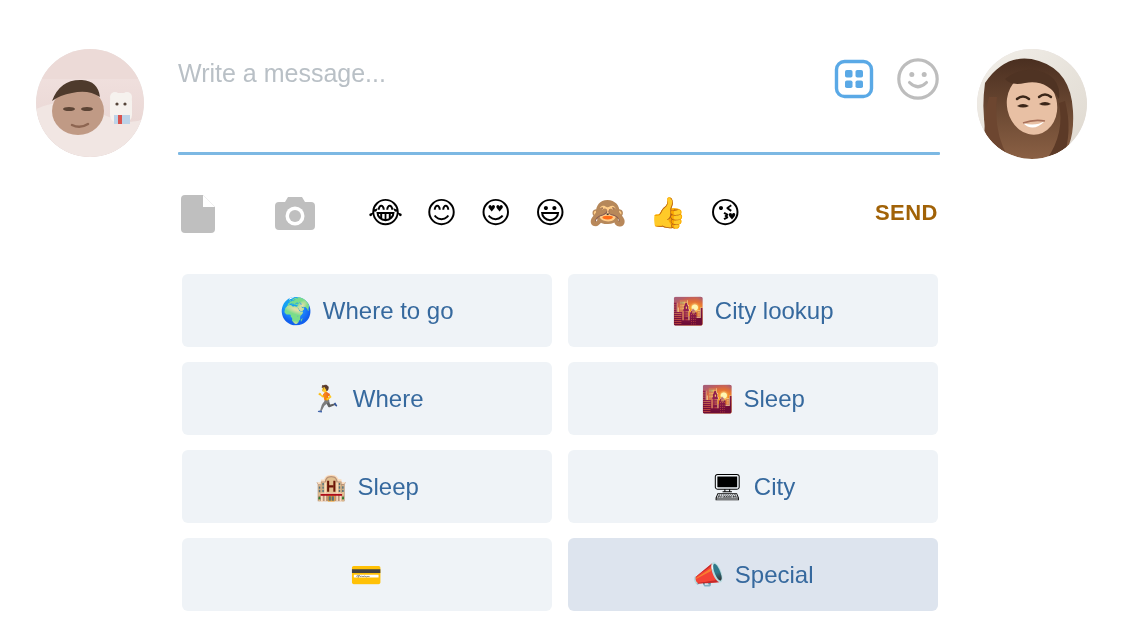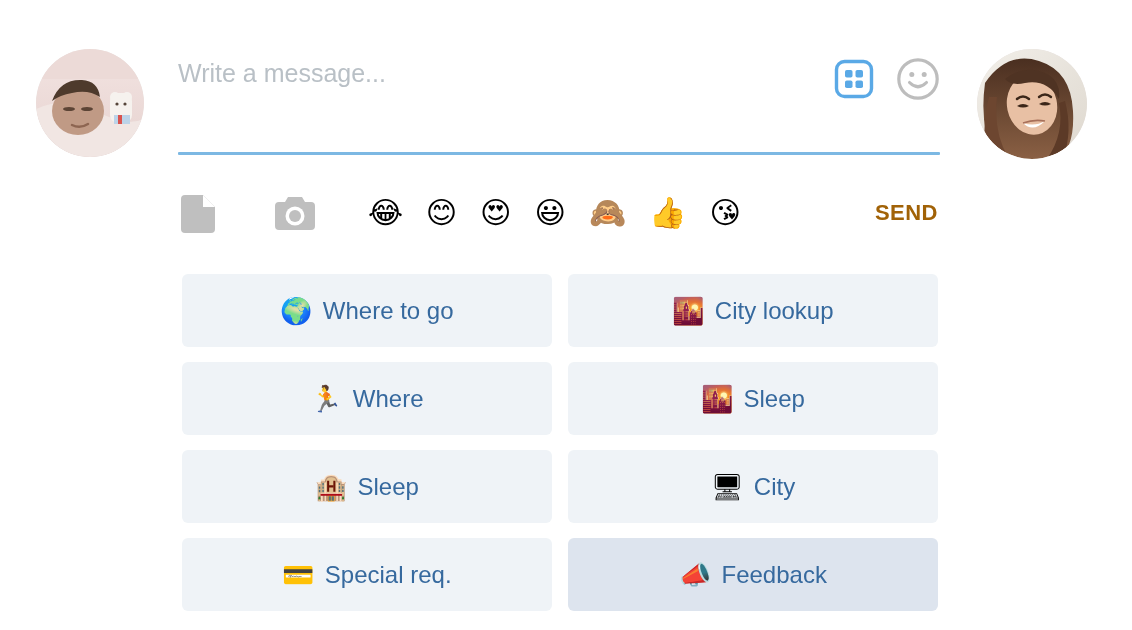--- a/index.html
+++ b/index.html
@@ -264,26 +264,25 @@
     <span class="quick-label">Sleep</span>
   </button>
 
   <button class="quick-btn">
     <span class="quick-emoji">🖥</span>
     <span class="quick-label">City</span>
   </button>
 
   <button class="quick-btn">
     <span class="quick-emoji">💳</span>
-    <span class="quick-label">Special req.</span>
   </button>
 
   <button class="quick-btn active">
     <span class="quick-emoji">📣</span>
-    <span class="quick-label">Feedback</span>
+    <span class="quick-label">Special</span>
   </button>
 
 </div>
 
 <div class="avatar avatar-right">
   <svg class="av-canvas" viewBox="0 0 110 110">
     <defs>
       <clipPath id="clipR">
           <circle cx="55" cy="55" r="55"></circle>
         </clipPath>

